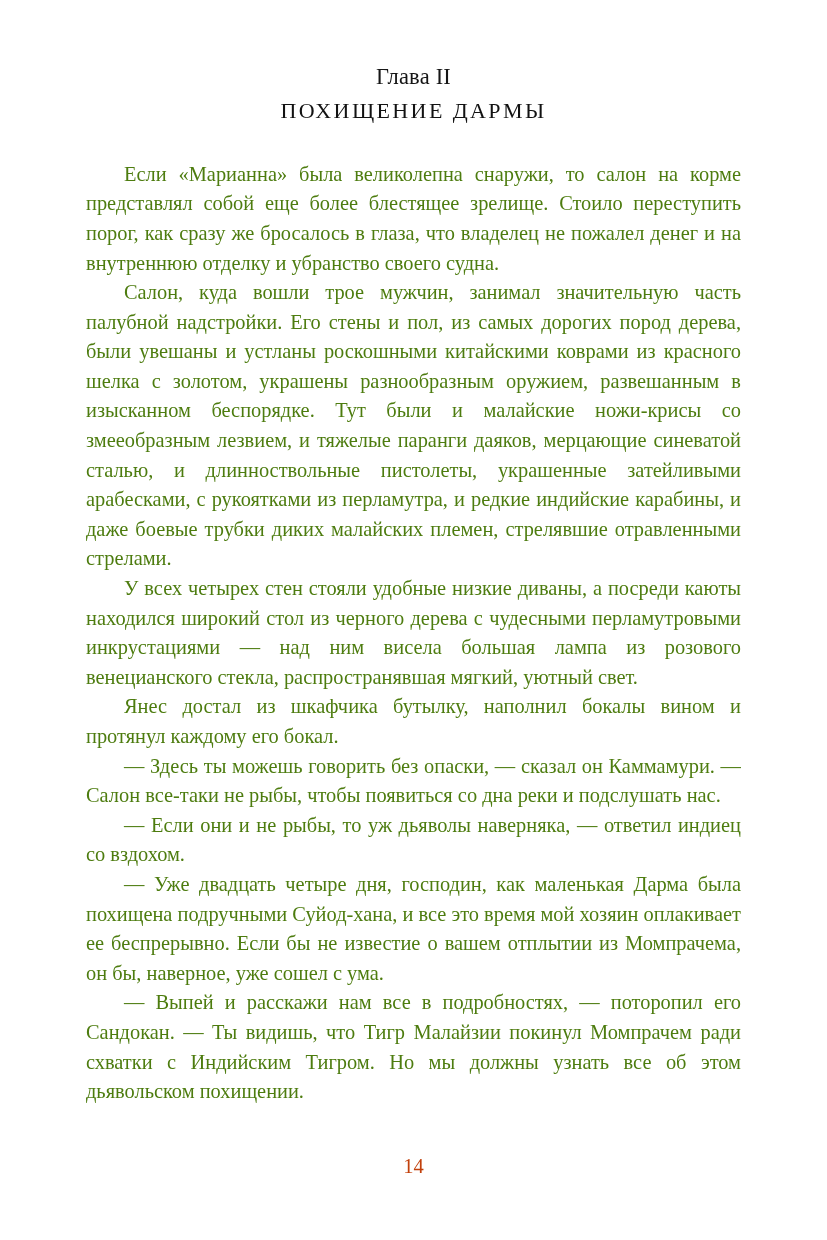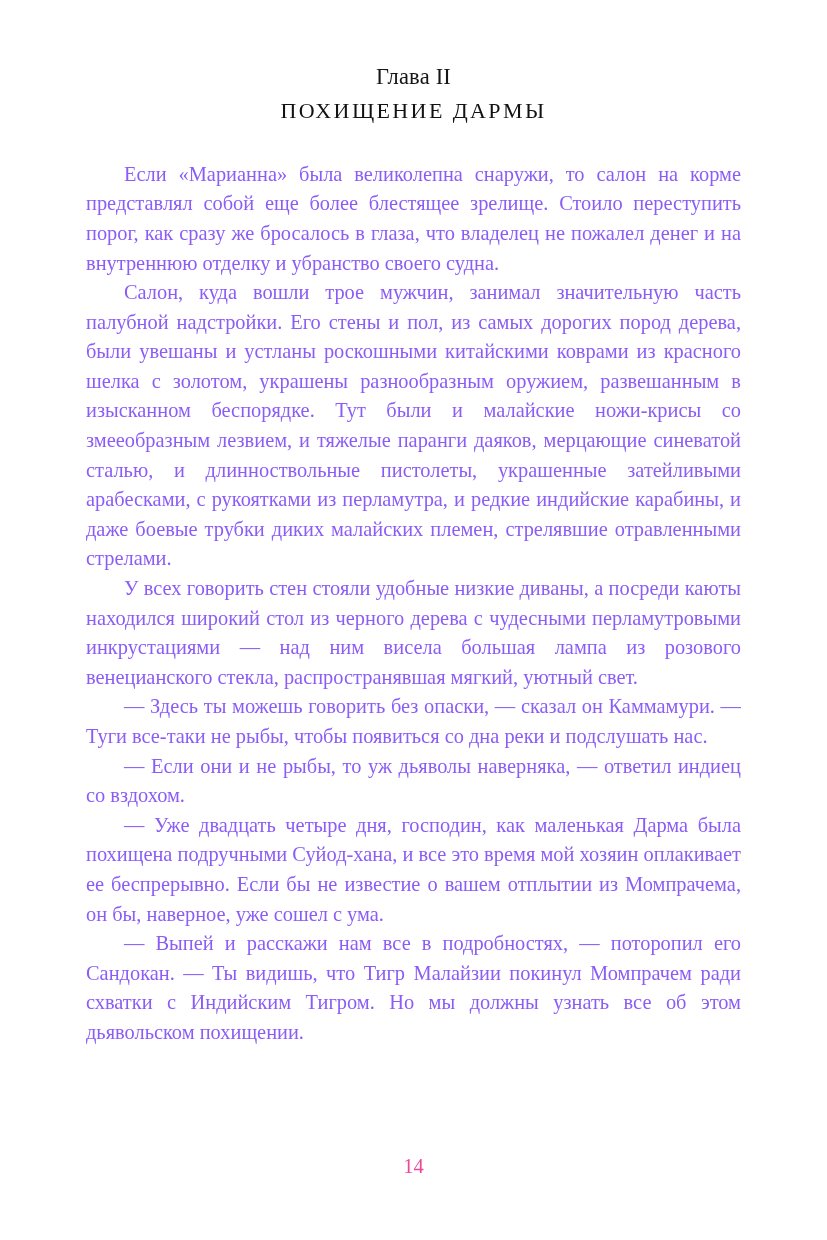--- a/index.html
+++ b/index.html
@@ -43,52 +43,53 @@
     margin-top: 6px;
     color: #121212;
     white-space: nowrap;
   }
   .body-text {
     margin-top: 34px;
     font-size: 20.4px;
     line-height: 29.6px;
     text-align: justify;
     text-justify: inter-word;
-    color: #8b5cf6;
+    color: #4d7c0f;
     hyphens: manual;
   }
   .body-text p {
     margin: 0;
     text-indent: 38px;
   }
   .folio {
     position: absolute;
     left: 0;
     right: 0;
     bottom: 62px;
     text-align: center;
     font-size: 20.5px;
-    color: #ec4899;
+    color: #c2410c;
   }
 </style>
 </head>
 <body>
 
 <div class="page">
 
   <div class="chapter-head">
     <div class="chapter-number">Глава II</div>
     <div class="chapter-title">ПОХИЩЕНИЕ ДАРМЫ</div>
   </div>
 
   <div class="body-text">
     <p>Если «Марианна» была великолепна снаружи, то салон на корме представлял собой еще более блестящее зрелище. Стоило переступить порог, как сразу же бросалось в глаза, что владелец не пожалел денег и на внутреннюю отделку и убранство своего судна.</p>
     <p>Салон, куда вошли трое мужчин, занимал значительную часть палубной надстройки. Его стены и пол, из самых дорогих пород дерева, были увешаны и устланы роскошными китайскими коврами из красного шелка с золотом, украшены разнообразным оружием, развешанным в изысканном беспорядке. Тут были и малайские ножи-крисы со змееобразным лезвием, и тяжелые паранги даяков, мерцающие синеватой сталью, и длинноствольные пистолеты, украшенные затейливыми арабесками, с рукоятками из перламутра, и редкие индийские карабины, и даже боевые трубки диких малайских племен, стрелявшие отравленными стрелами.</p>
-    <p>У всех говорить стен стояли удобные низкие диваны, а посреди каюты находился широкий стол из черного дерева с чудесными перламутровыми инкрустациями — над ним висела большая лампа из розового венецианского стекла, распространявшая мягкий, уютный свет.</p>
-    <p>— Здесь ты можешь говорить без опаски, — сказал он Каммамури. — Туги все-таки не рыбы, чтобы появиться со дна реки и подслушать нас.</p>
+    <p>У всех четырех стен стояли удобные низкие диваны, а посреди каюты находился широкий стол из черного дерева с чудесными перламутровыми инкрустациями — над ним висела большая лампа из розового венецианского стекла, распространявшая мягкий, уютный свет.</p>
+    <p>Янес достал из шкафчика бутылку, наполнил бокалы вином и протянул каждому его бокал.</p>
+    <p>— Здесь ты можешь говорить без опаски, — сказал он Каммамури. — Салон все-таки не рыбы, чтобы появиться со дна реки и подслушать нас.</p>
     <p>— Если они и не рыбы, то уж дьяволы наверняка, — ответил индиец со вздохом.</p>
     <p>— Уже двадцать четыре дня, господин, как маленькая Дарма была похищена подручными Суйод-хана, и все это время мой хозяин оплакивает ее беспрерывно. Если бы не известие о вашем отплытии из Момпрачема, он бы, наверное, уже сошел с ума.</p>
     <p>— Выпей и расскажи нам все в подробностях, — поторопил его Сандокан. — Ты видишь, что Тигр Малайзии покинул Момпрачем ради схватки с Индийским Тигром. Но мы должны узнать все об этом дьявольском похищении.</p>
   </div>
 
   <div class="folio">14</div>
 
 </div>
 
 </body></html>

